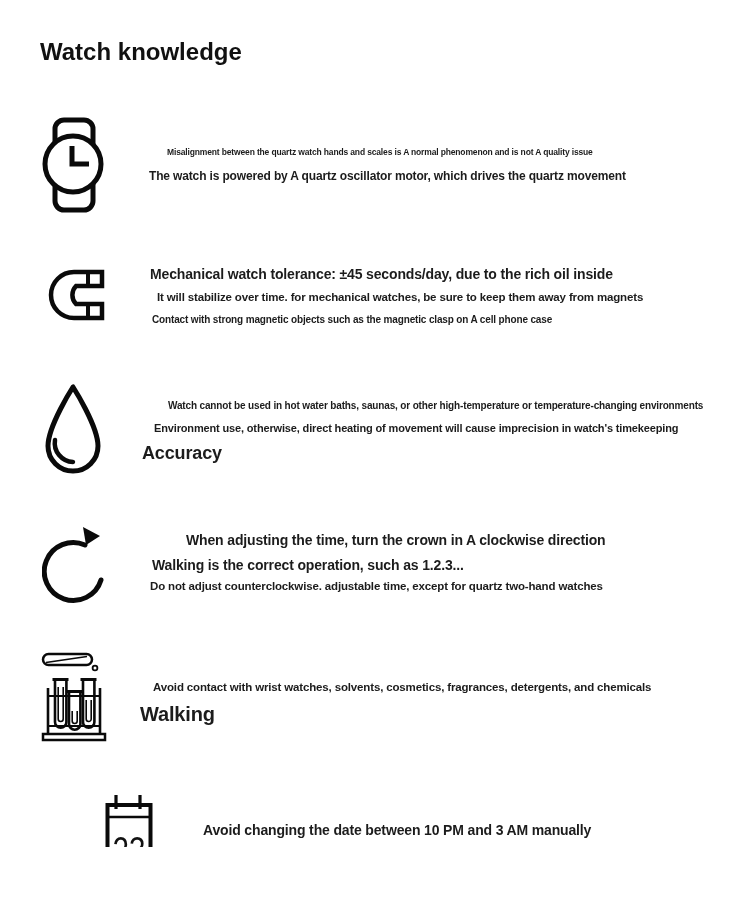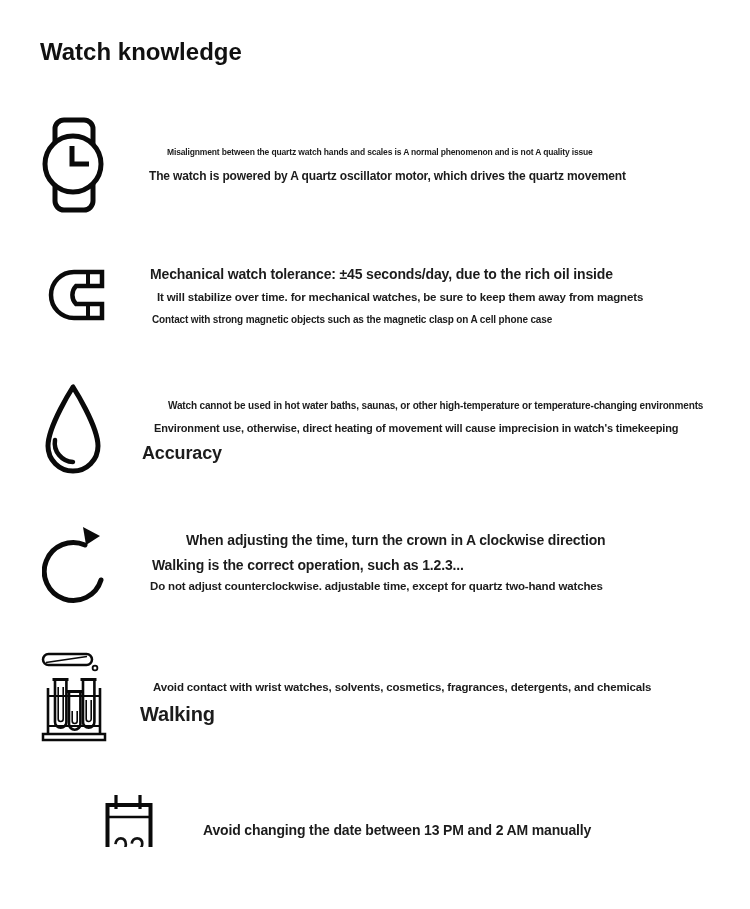--- a/index.html
+++ b/index.html
@@ -119,17 +119,17 @@
 
   <section>
     <span class="icon" id="icon-calendar">
       <svg width="48" height="92" viewBox="0 0 48 92" fill="none" stroke="#0a0a0a">
         <path d="M11 2 V16 M35 2 V16" stroke-width="3.2"></path>
         <rect x="2.5" y="12" width="43" height="77" stroke-width="4"></rect>
         <path d="M2.5 24 H45.5" stroke-width="2.4"></path>
         <text class="cal-num" x="24" y="71" text-anchor="middle" font-size="38" textLength="33" lengthAdjust="spacingAndGlyphs" stroke="none">23</text>
       </svg>
     </span>
-    <div class="line" id="s6l1">Avoid changing the date between 13 PM and 2 AM manually</div>
+    <div class="line" id="s6l1">Avoid changing the date between 10 PM and 3 AM manually</div>
     <div class="line" id="s6l2">Change the date</div>
   </section>
 
 </div>
 
 </body></html>

